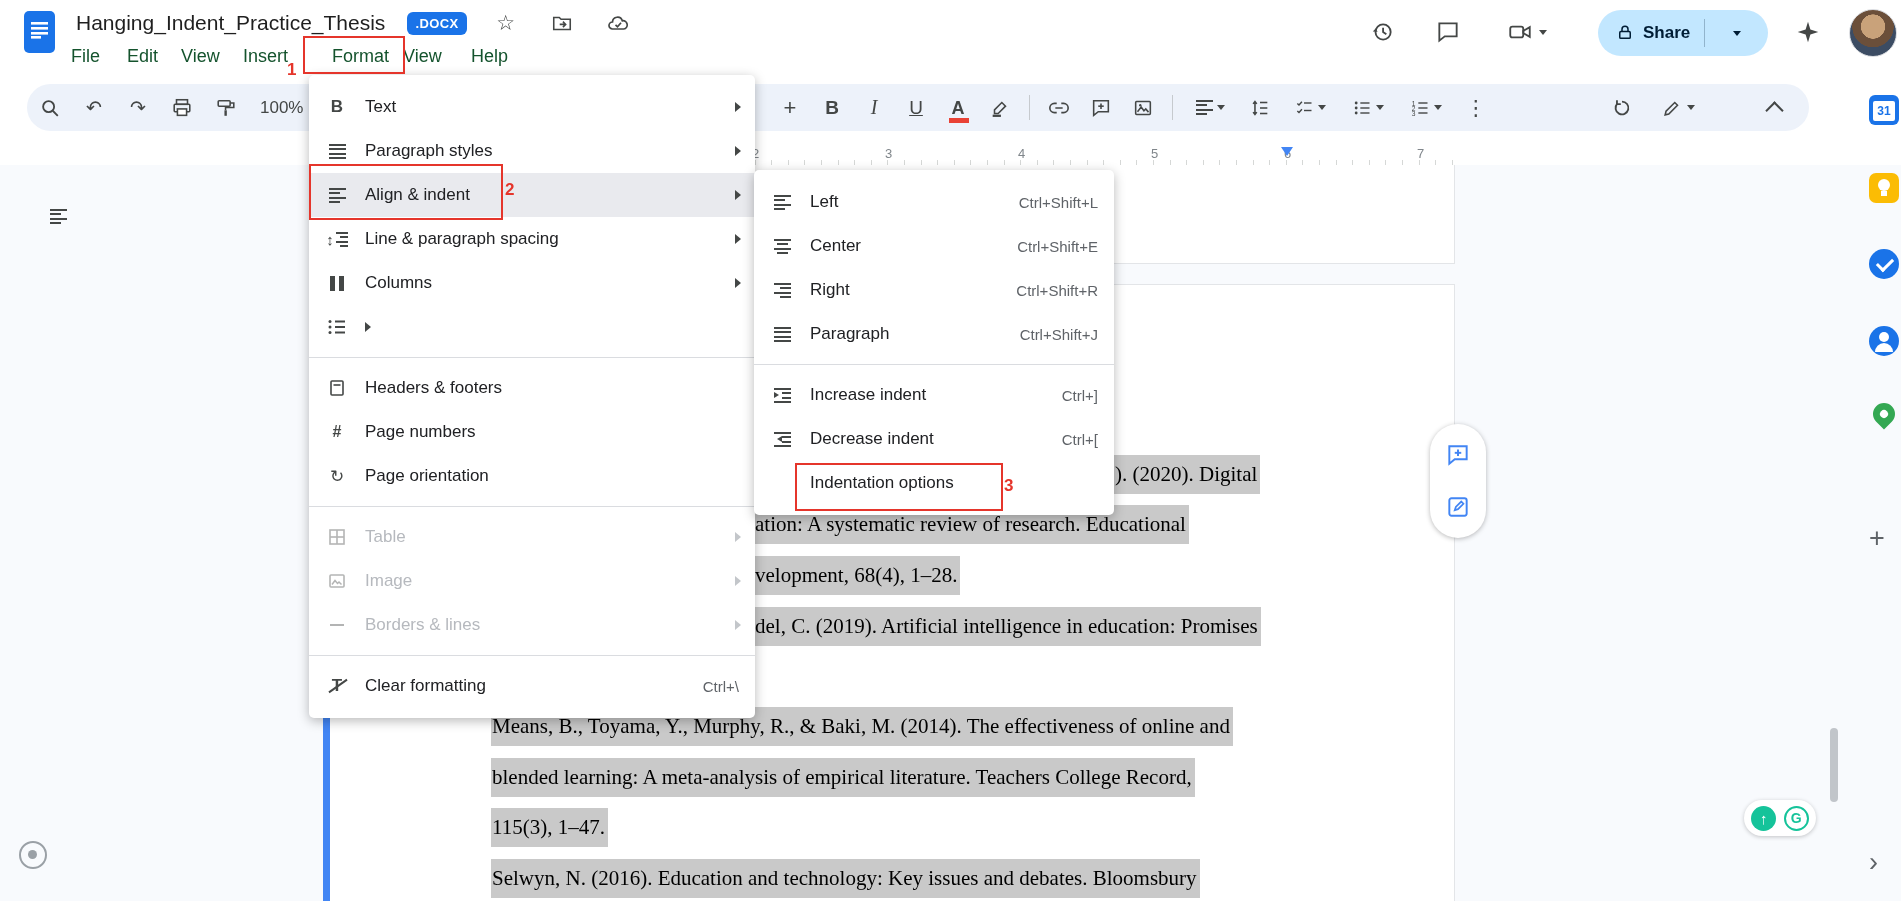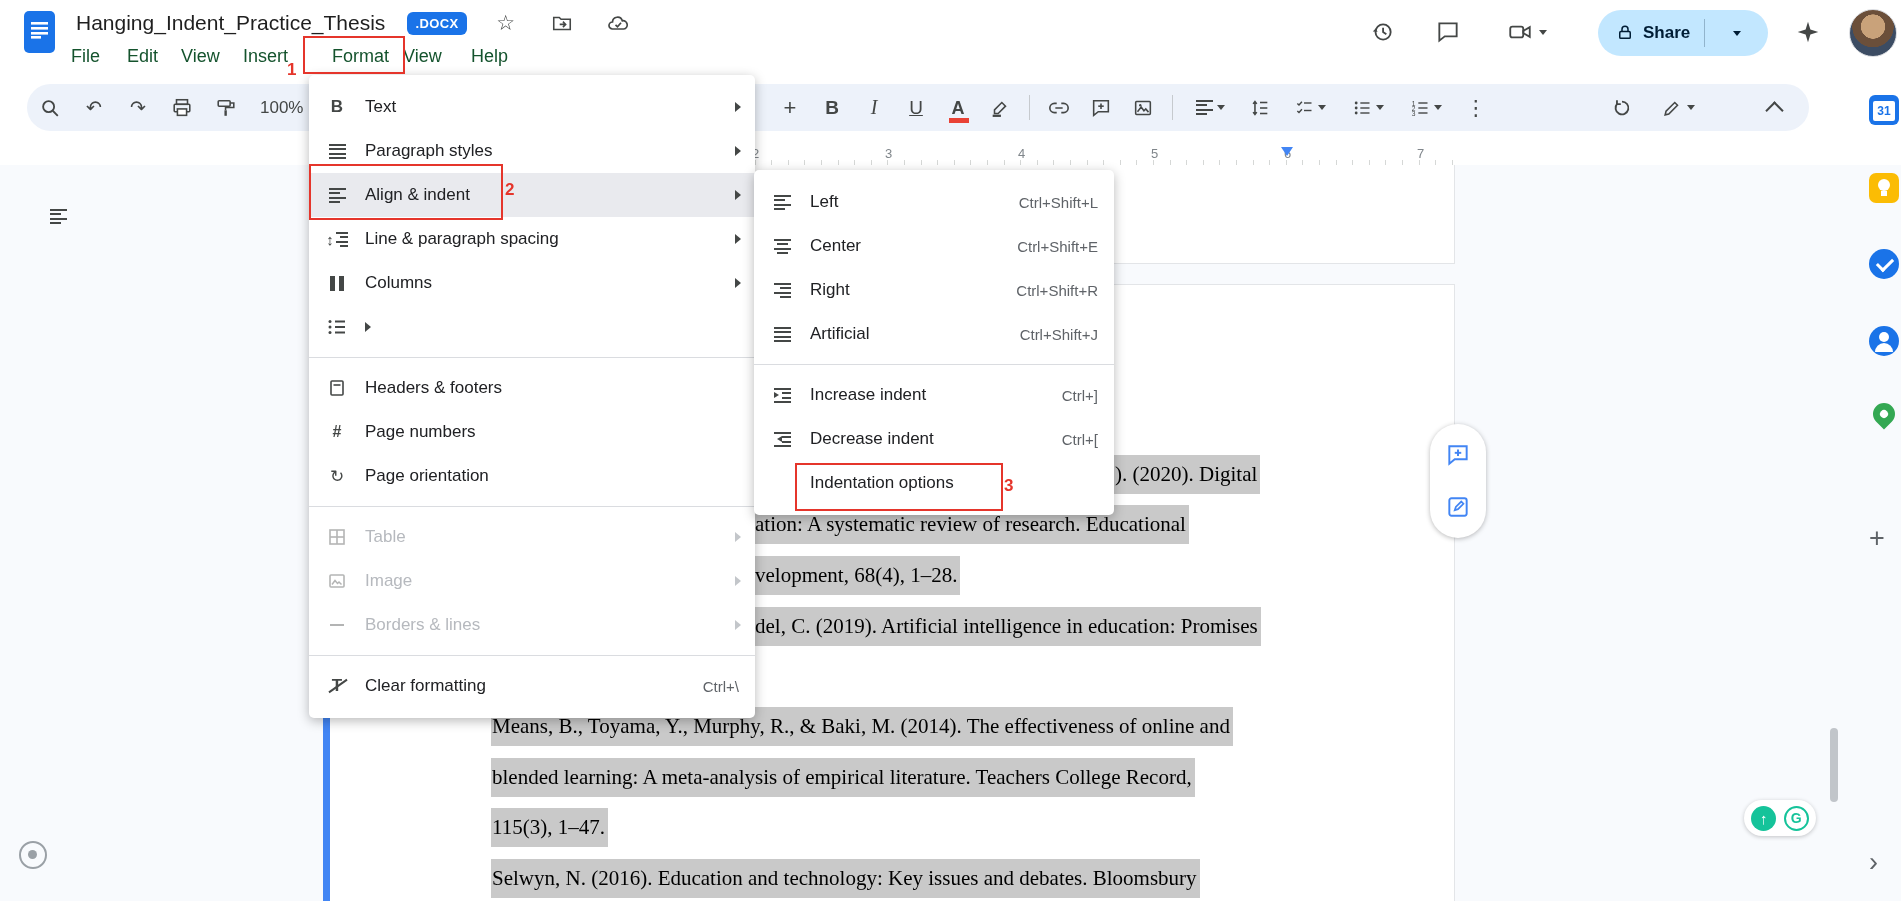--- a/index.html
+++ b/index.html
@@ -575,21 +575,21 @@
       <span class="m-icon">
           <span class="ic-bars bars-right"></span>
         </span>
       <span class="m-label">Right</span>
       <span class="m-sc">Ctrl+Shift+R</span>
     </div>
     <div class="m-item">
       <span class="m-icon">
           <span class="ic-bars bars-justify"></span>
         </span>
-      <span class="m-label">Artificial</span>
+      <span class="m-label">Paragraph</span>
       <span class="m-sc">Ctrl+Shift+J</span>
     </div>
     <div class="m-sep"></div>
     <div class="m-item">
       <span class="m-icon">
           <span class="ic-indent"></span>
         </span>
       <span class="m-label">Increase indent</span>
       <span class="m-sc">Ctrl+]</span>
     </div>

